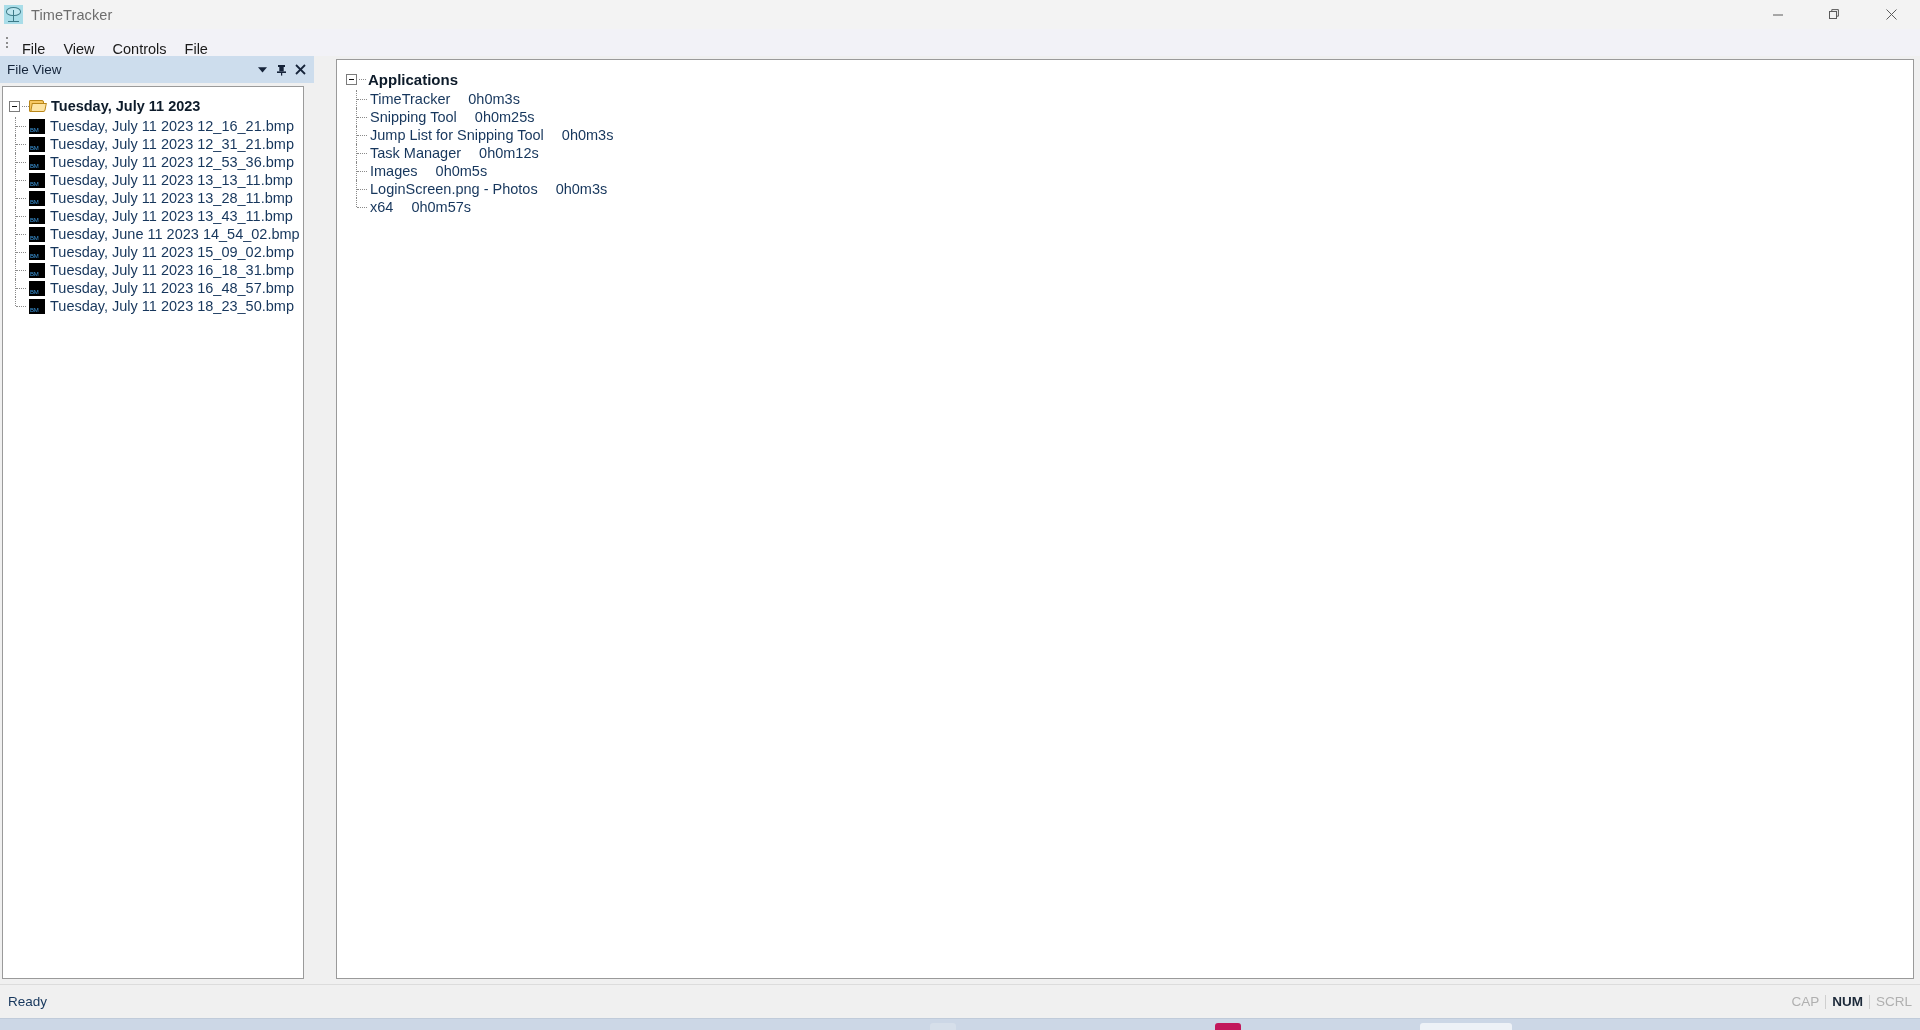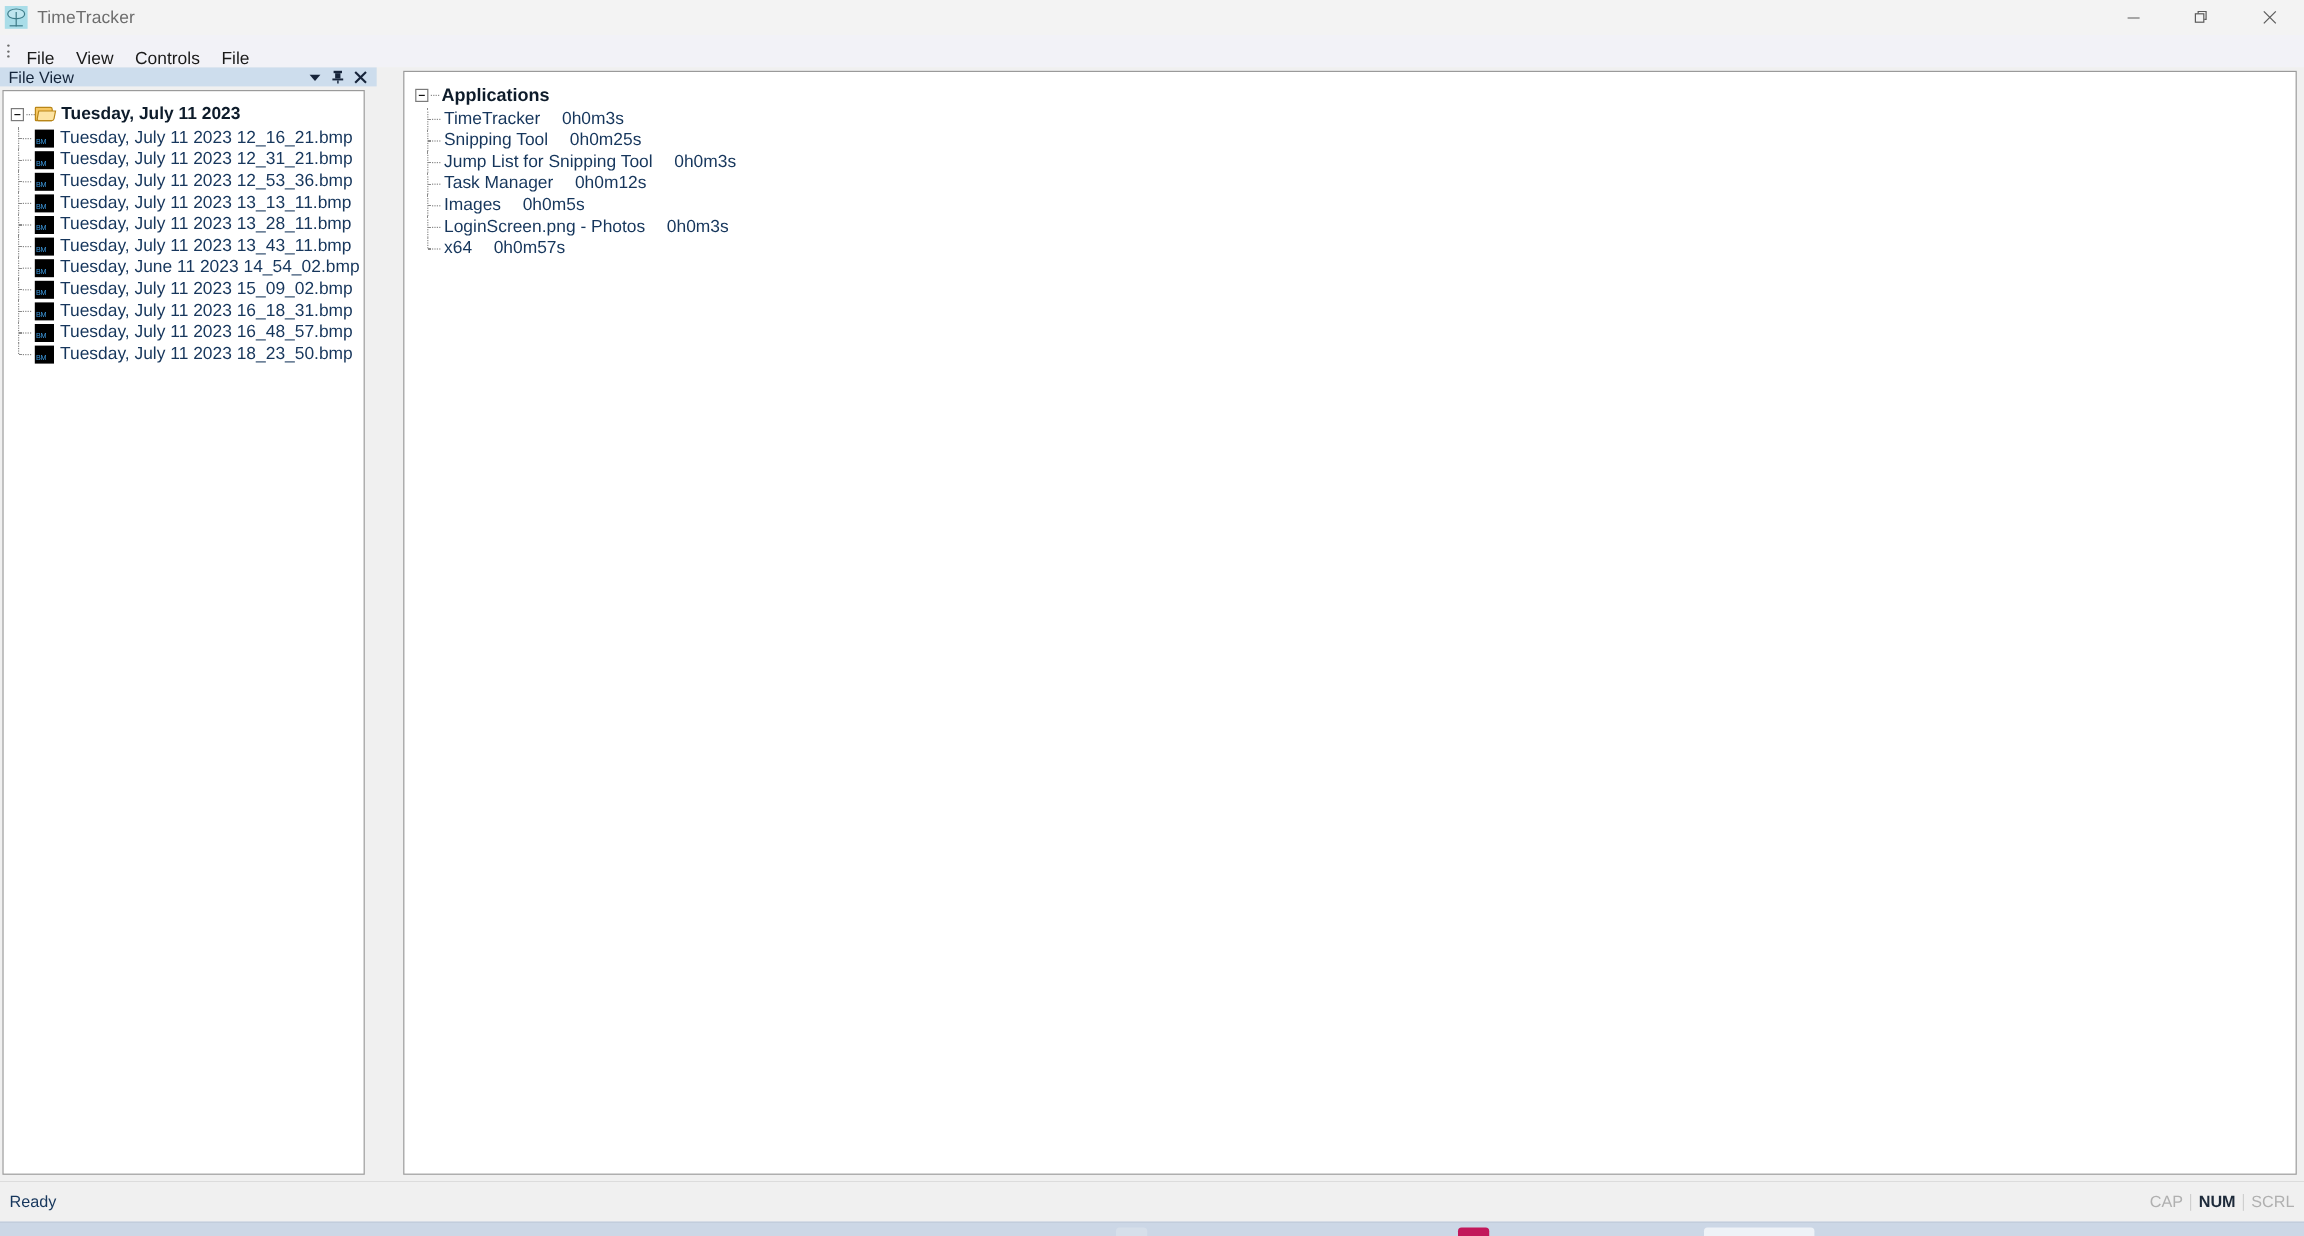--- a/index.html
+++ b/index.html
@@ -126,21 +126,21 @@
   
   #file-view-panel {
     width: 314px;
     margin-left: 0px;
     display: flex;
     flex-direction: column;
     flex: 0 0 auto;
     background: #f0f0f0;
   }
   #file-view-caption {
-    height: 16px;
+    height: 27px;
     background: #cddded;
     display: flex;
     align-items: center;
     padding: 0 4px 0 7px;
     flex: 0 0 auto;
   }
   #file-view-title {
     font-size: 13.5px;
     color: #14243a;
     flex: 1 1 auto;

